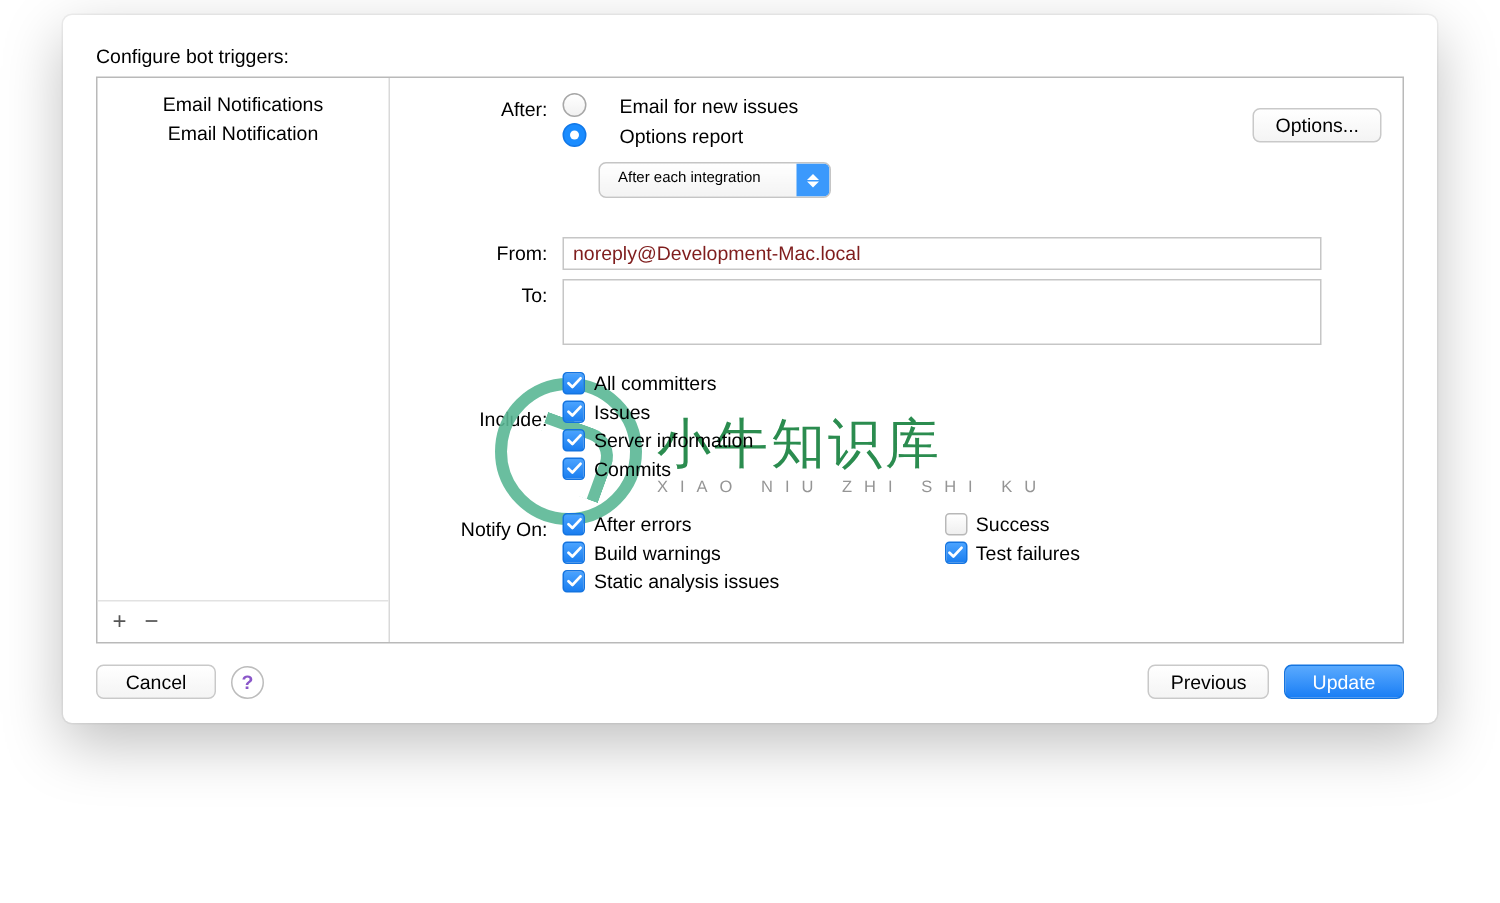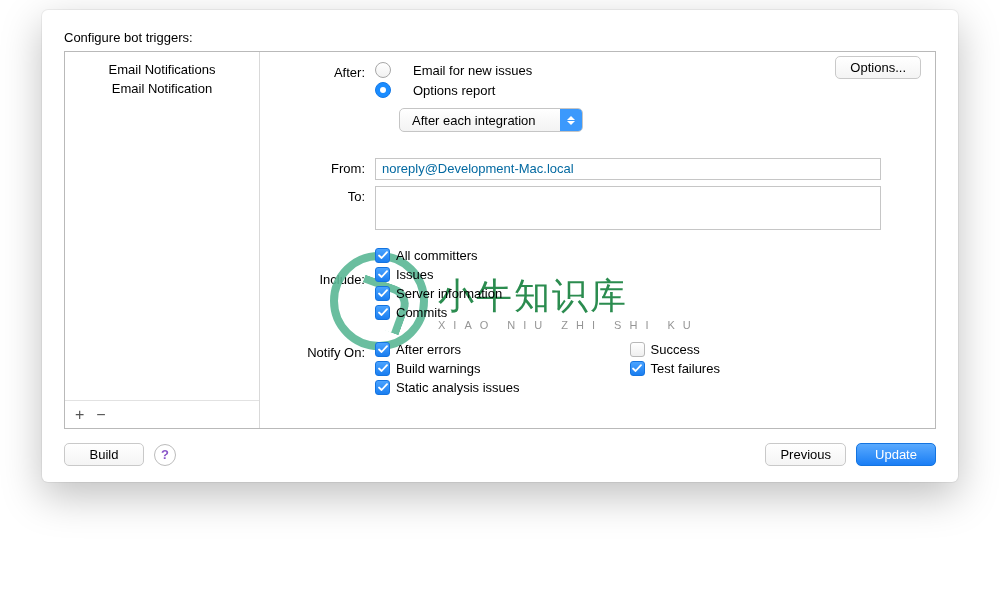--- a/index.html
+++ b/index.html
@@ -15,32 +15,32 @@
     .sidebar-footer span { cursor: default; }
     .main { flex: 1; padding: 10px 14px 10px 0; position: relative; overflow: hidden; }
     .wm { position: absolute; left: 70px; top: 200px; width: 420px; pointer-events: none; opacity: .9; display: flex; align-items: center; gap: 10px; }
     .wm .ball { width: 98px; height: 98px; border: 8px solid #5ab795; border-radius: 50%; position: relative; }
     .wm .ball::after { content: ""; position: absolute; left: 18px; top: 22px; width: 44px; height: 38px; border: 8px solid #5ab795; border-left: none; border-bottom: none; border-radius: 0 20px 0 0; transform: rotate(20deg); }
     .wm .text .big { font-size: 36px; color: #15803d; letter-spacing: 2px; }
     .wm .text .small { font-size: 11px; color: #8a8a8a; letter-spacing: 8px; margin-top: -2px; }
     .form-row { display: flex; align-items: flex-start; margin-bottom: 6px; }
     .form-label { width: 115px; text-align: right; padding-right: 10px; padding-top: 3px; font-size: 13px; color: #000; }
     .form-body { flex: 1; }
-    .options-btn-wrap { position: absolute; right: 14px; top: 4px; }
+    .options-btn-wrap { position: absolute; right: 14px; top: 20px; }
     .radio-wrap { display: flex; align-items: center; gap: 22px; margin-bottom: 4px; }
     .radio { width: 16px; height: 16px; border-radius: 50%; border: 1px solid #a7a7a7; background: linear-gradient(#fff,#f1f1f1); display: inline-flex; align-items: center; justify-content: center; }
     .radio.on { background: #1a8cff; border-color: #1278e8; }
     .radio.on::after { content: ""; width: 6px; height: 6px; border-radius: 50%; background: #fff; }
     .select { margin: 6px 0 8px 24px; display: inline-flex; align-items: stretch; border: 1px solid #c5c5c5; border-radius: 5px; overflow: hidden; background: linear-gradient(#fff,#f3f3f3); height: 24px; }
-    .select .sel-label { padding: 4px 24px 4px 12px; font-size: 13px; }
+    .select .sel-label { padding: 4px 24px 4px 12px; font-size: 10px; }
     .select .sel-btn { width: 22px; background: #3b99fc; display: flex; flex-direction: column; align-items: center; justify-content: center; gap: 1px; }
     .sel-btn .ch { width: 0; height: 0; border-left: 4px solid transparent; border-right: 4px solid transparent; }
     .sel-btn .ch.up { border-bottom: 4px solid #fff; }
     .sel-btn .ch.down { border-top: 4px solid #fff; }
-    .text-input { width: 506px; height: 22px; border: 1px solid #c6c6c6; background: #fff; padding: 2px 6px; font-size: 13px; color: #0369a1; }
+    .text-input { width: 506px; height: 22px; border: 1px solid #c6c6c6; background: #fff; padding: 2px 6px; font-size: 13px; color: #7f1d1d; }
     .text-area { width: 506px; height: 44px; border: 1px solid #c6c6c6; background: #fff; padding: 2px 6px; font-size: 13px; }
     .check-row { display: flex; align-items: flex-start; gap: 6px; margin-bottom: 4px; position: relative; z-index: 2; }
     .check { width: 15px; height: 15px; border-radius: 3px; border: 1px solid #b8b8b8; background: linear-gradient(#fff,#efefef); display: inline-flex; align-items: center; justify-content: center; }
     .check.on { background: linear-gradient(#4aa3ff,#1a7ef0); border-color: #1474e0; }
     .check.on svg { display: block; }
     .check svg { display: none; }
     .cols { display: flex; gap: 110px; }
     .btn { border: 1px solid #c9c9c9; background: linear-gradient(#ffffff,#f4f4f4); border-radius: 5px; padding: 3px 14px; font-size: 13px; cursor: default; min-width: 80px; text-align: center; }
     .btn.primary { background: linear-gradient(#5aaafe,#1a7ef5); border-color: #1474e0; color: #fff; }
     .footer { margin-top: 14px; display: flex; align-items: center; gap: 10px; }
@@ -204,19 +204,19 @@
               </div>
             </div>
           </div>
         </div>
       </div>
 
     </div>
   </div>
 
   <div class="footer">
-    <div class="btn">Build</div>
+    <div class="btn">Cancel</div>
     <div class="help">?</div>
     <div class="spacer"></div>
     <div class="btn">Previous</div>
     <div class="btn primary">Update</div>
   </div>
 </div>
 
 </body></html>

